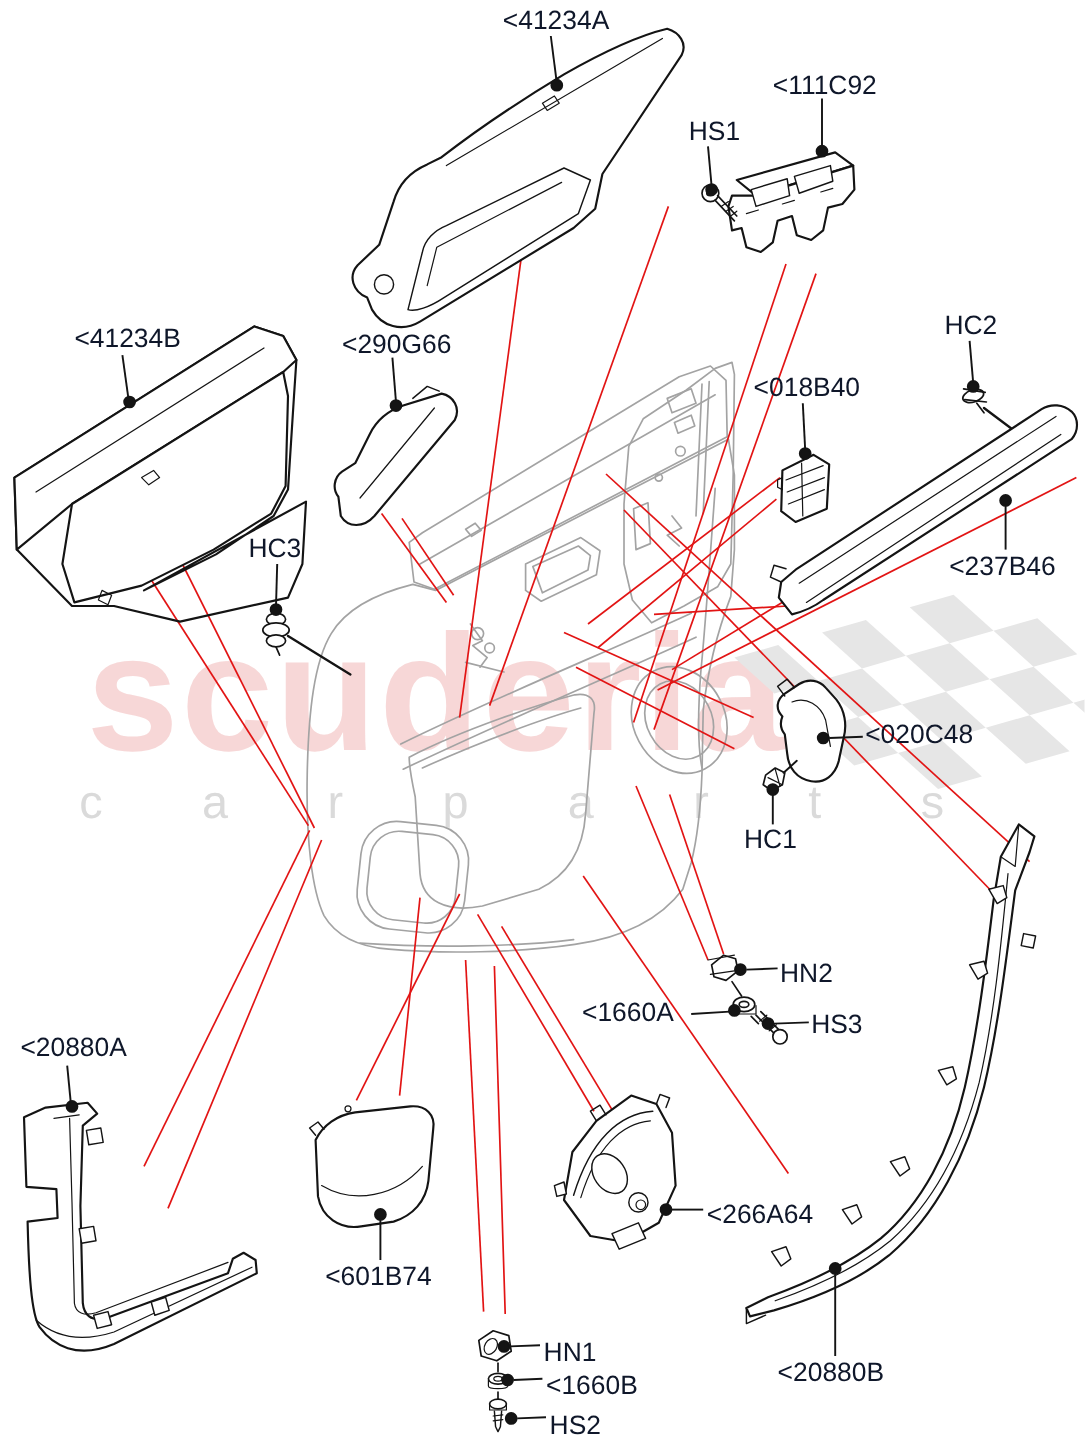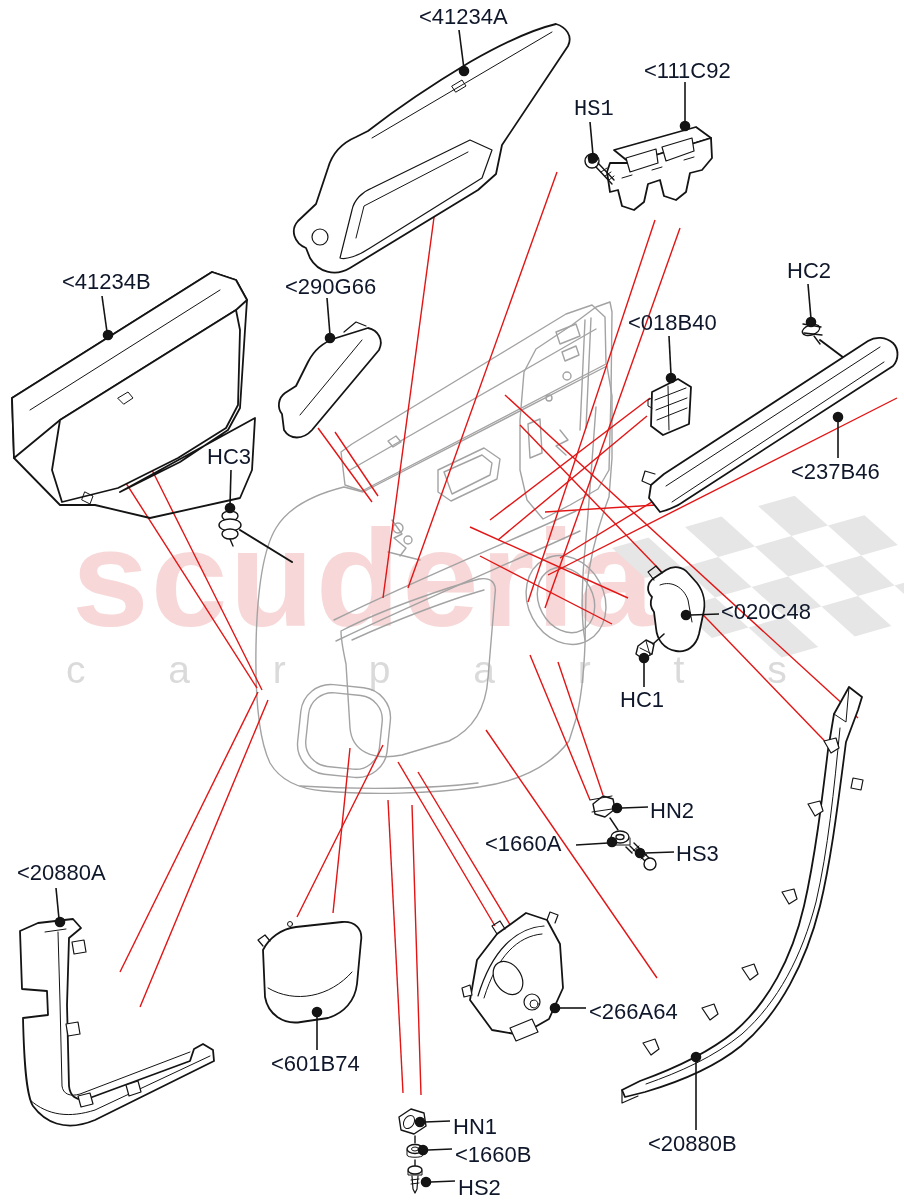--- a/index.html
+++ b/index.html
@@ -303,21 +303,21 @@
         <circle cx="423" cy="1150" r="4.5"></circle>
       <path d="M431,1182 L455,1181"></path>
         <circle cx="426" cy="1182" r="4.5"></circle>
       <path d="M696,1061 L696,1130"></path>
         <circle cx="696" cy="1057" r="4.5"></circle>
     </g>
   </svg>
 
   <div class="label" style="left:419px;top:6px;">&lt;41234A</div>
   <div class="label" style="left:644px;top:60px;">&lt;111C92</div>
-  <div class="label" style="left:574px;top:99px;font-family:Liberation Mono, monospace;">HS1</div>
+  <div class="label" style="left:574px;top:99px;">HS1</div>
   <div class="label" style="left:62px;top:271px;">&lt;41234B</div>
   <div class="label" style="left:285px;top:276px;">&lt;290G66</div>
   <div class="label" style="left:787px;top:260px;">HC2</div>
   <div class="label" style="left:628px;top:312px;">&lt;018B40</div>
   <div class="label" style="left:207px;top:446px;">HC3</div>
   <div class="label" style="left:791px;top:461px;">&lt;237B46</div>
   <div class="label" style="left:721px;top:601px;">&lt;020C48</div>
   <div class="label" style="left:620px;top:689px;">HC1</div>
   <div class="label" style="left:650px;top:800px;">HN2</div>
   <div class="label" style="left:485px;top:833px;">&lt;1660A</div>

